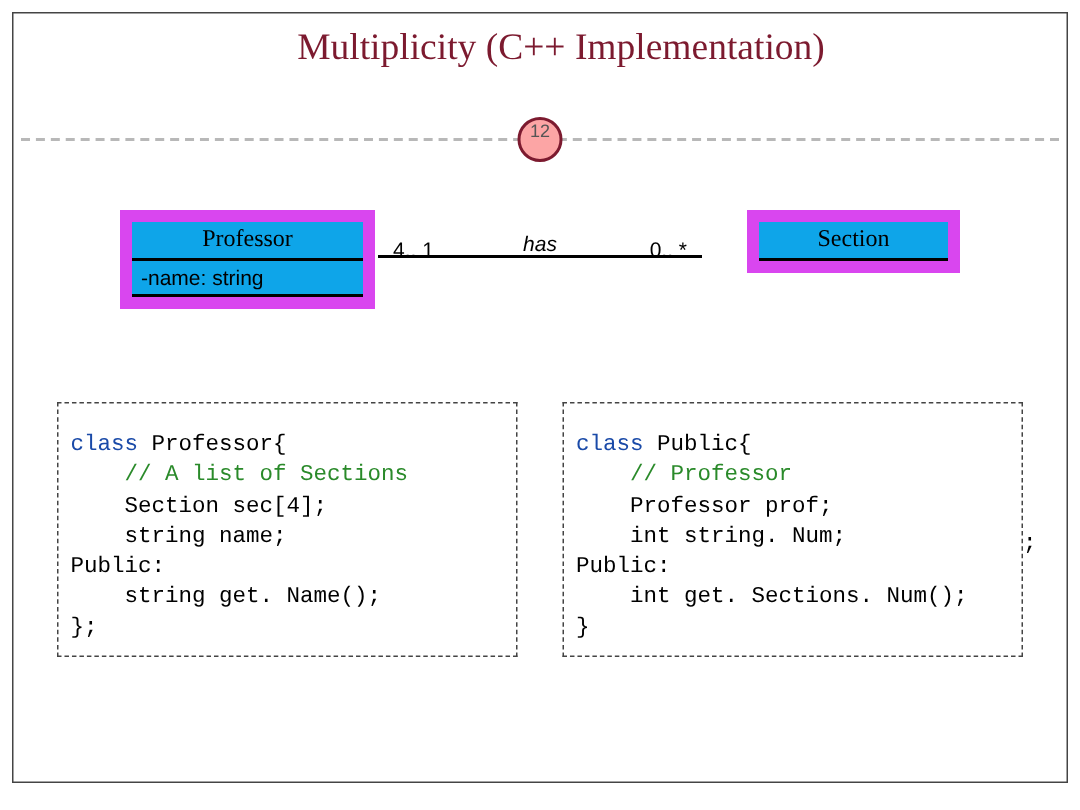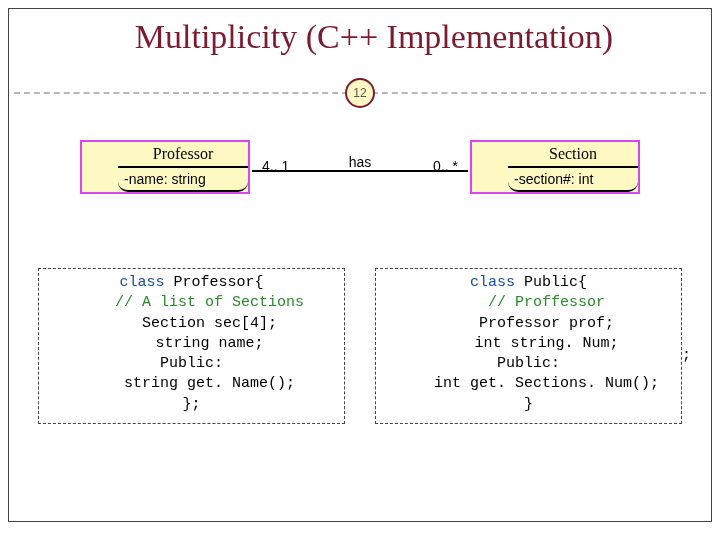--- a/index.html
+++ b/index.html
@@ -11,21 +11,21 @@
     position: relative;
     overflow: hidden;
   }
   .slide-border {
     position: absolute;
     top: 8px; left: 8px; right: 8px; bottom: 18px;
     border: 1px solid #444;
   }
   .title {
     text-align: center;
-    font-size: 34px;
+    font-size: 25px;
     color: #7c1a2f;
     font-weight: normal;
     padding-top: 18px;
     padding-bottom: 4px;
     margin-left: 28px;
   }
   .divider-row {
     position: absolute;
     top: 78px;
     left: 14px; right: 14px;
@@ -38,99 +38,96 @@
     border-top: 2px dashed #b8b8b8;
   }
   .page-circle {
     position: absolute;
     left: 50%;
     top: 0;
     transform: translateX(-50%);
     width: 30px; height: 30px;
     border: 2.5px solid #7c1a2f;
     border-radius: 50%;
-    background: #fef9c3;
+    background: #fca5a5;
     display: flex;
-    align-items: center;
+    align-items: flex-start;
     justify-content: center;
     font-family: Arial, sans-serif;
     font-size: 12px;
     color: #555;
   }
 
   .uml-row {
     position: absolute;
     top: 140px;
     left: 0; right: 0;
     height: 110px;
   }
   .uml-class {
     position: absolute;
     width: 170px;
-    border: 2px solid #d946ef;
-    background: #fef9c3;
+    border: 8px solid #d946ef;
+    background: #0ea5e9;
     font-family: Arial, sans-serif;
     font-size: 14px;
-    padding-left: 36px;
   }
   .uml-left { left: 80px; top: 0; }
-  .uml-right { right: 80px; top: 0; width: 170px; }
+  .uml-right { right: 80px; top: 0; width: 142px; }
   .uml-name {
     text-align: center;
     font-family: Georgia, serif;
     font-size: 16px;
     border-bottom: 2px solid #000;
     padding: 3px 6px;
   }
   .uml-attr, .uml-op {
     border-bottom: 2px solid #000;
     padding: 3px 6px;
     white-space: nowrap;
-    border-radius: 10px;
   }
   .uml-op { border-bottom: none; }
 
   .assoc {
     position: absolute;
     top: 170px;
     left: 252px;
     right: 252px;
     height: 2px;
     background: #000;
   }
   .mult-left, .mult-right, .assoc-label, .direction-tri {
     position: absolute;
     font-family: Arial, sans-serif;
     font-size: 14px;
     top: 158px;
     color: #000;
   }
   .mult-left { left: 262px; }
-  .assoc-label { left: 50%; transform: translateX(-50%); top: 154px; }
+  .assoc-label { left: 50%; transform: translateX(-50%); top: 154px; font-style: italic; }
   .mult-right { right: 262px; }
 
   .code-row {
     position: absolute;
     top: 268px;
     left: 0; right: 0;
     display: flex;
     gap: 30px;
     padding: 0 38px;
   }
   .code-box {
     flex: 1;
     border: 1px dashed #444;
-    padding: 4px 8px 8px 8px;
+    padding: 18px 8px 8px 8px;
     font-family: "Courier New", monospace;
     font-size: 15px;
     line-height: 1.35;
     white-space: pre;
     color: #000;
     position: relative;
-    text-align: center;
   }
   .code-kw { color: #1a4aa8; }
   .code-cmt { color: #2a8a2a; }
   .trailing-semi {
     position: absolute;
     right: -10px;
     top: 50%;
     font-family: "Courier New", monospace;
     font-size: 15px;
   }
@@ -149,38 +146,37 @@
   </div>
 </div>
 
 <div class="uml-row">
   <div class="uml-class uml-left">
     <div class="uml-name">Professor</div>
     <div class="uml-attr">-name: string</div>
   </div>
   <div class="uml-class uml-right">
     <div class="uml-name">Section</div>
-    <div class="uml-attr">-section#: int</div>
   </div>
 </div>
 
 <div class="assoc"></div>
 <span class="mult-left">4.. 1</span>
 <span class="assoc-label">has</span>
 <span class="mult-right">0.. *</span>
 
 <div class="code-row">
   <div class="code-box"><span class="code-kw">class</span><span> Professor{</span>
 <span>    </span><span class="code-cmt">// A list of Sections</span>
 <span>    Section sec[4];</span>
 <span>    string name;</span>
 <span>Public:</span>
 <span>    string get. Name();</span>
 <span>};</span></div>
 
   <div class="code-box"><span class="code-kw">class</span><span> Public{</span>
-<span>    </span><span class="code-cmt">// Proffessor</span>
+<span>    </span><span class="code-cmt">// Professor</span>
 <span>    Professor prof;</span>
 <span>    int string. Num;</span>
 <span>Public:</span>
 <span>    int get. Sections. Num();</span>
 <span>}</span><span class="trailing-semi">;</span></div>
 </div>
 
 </body></html>

